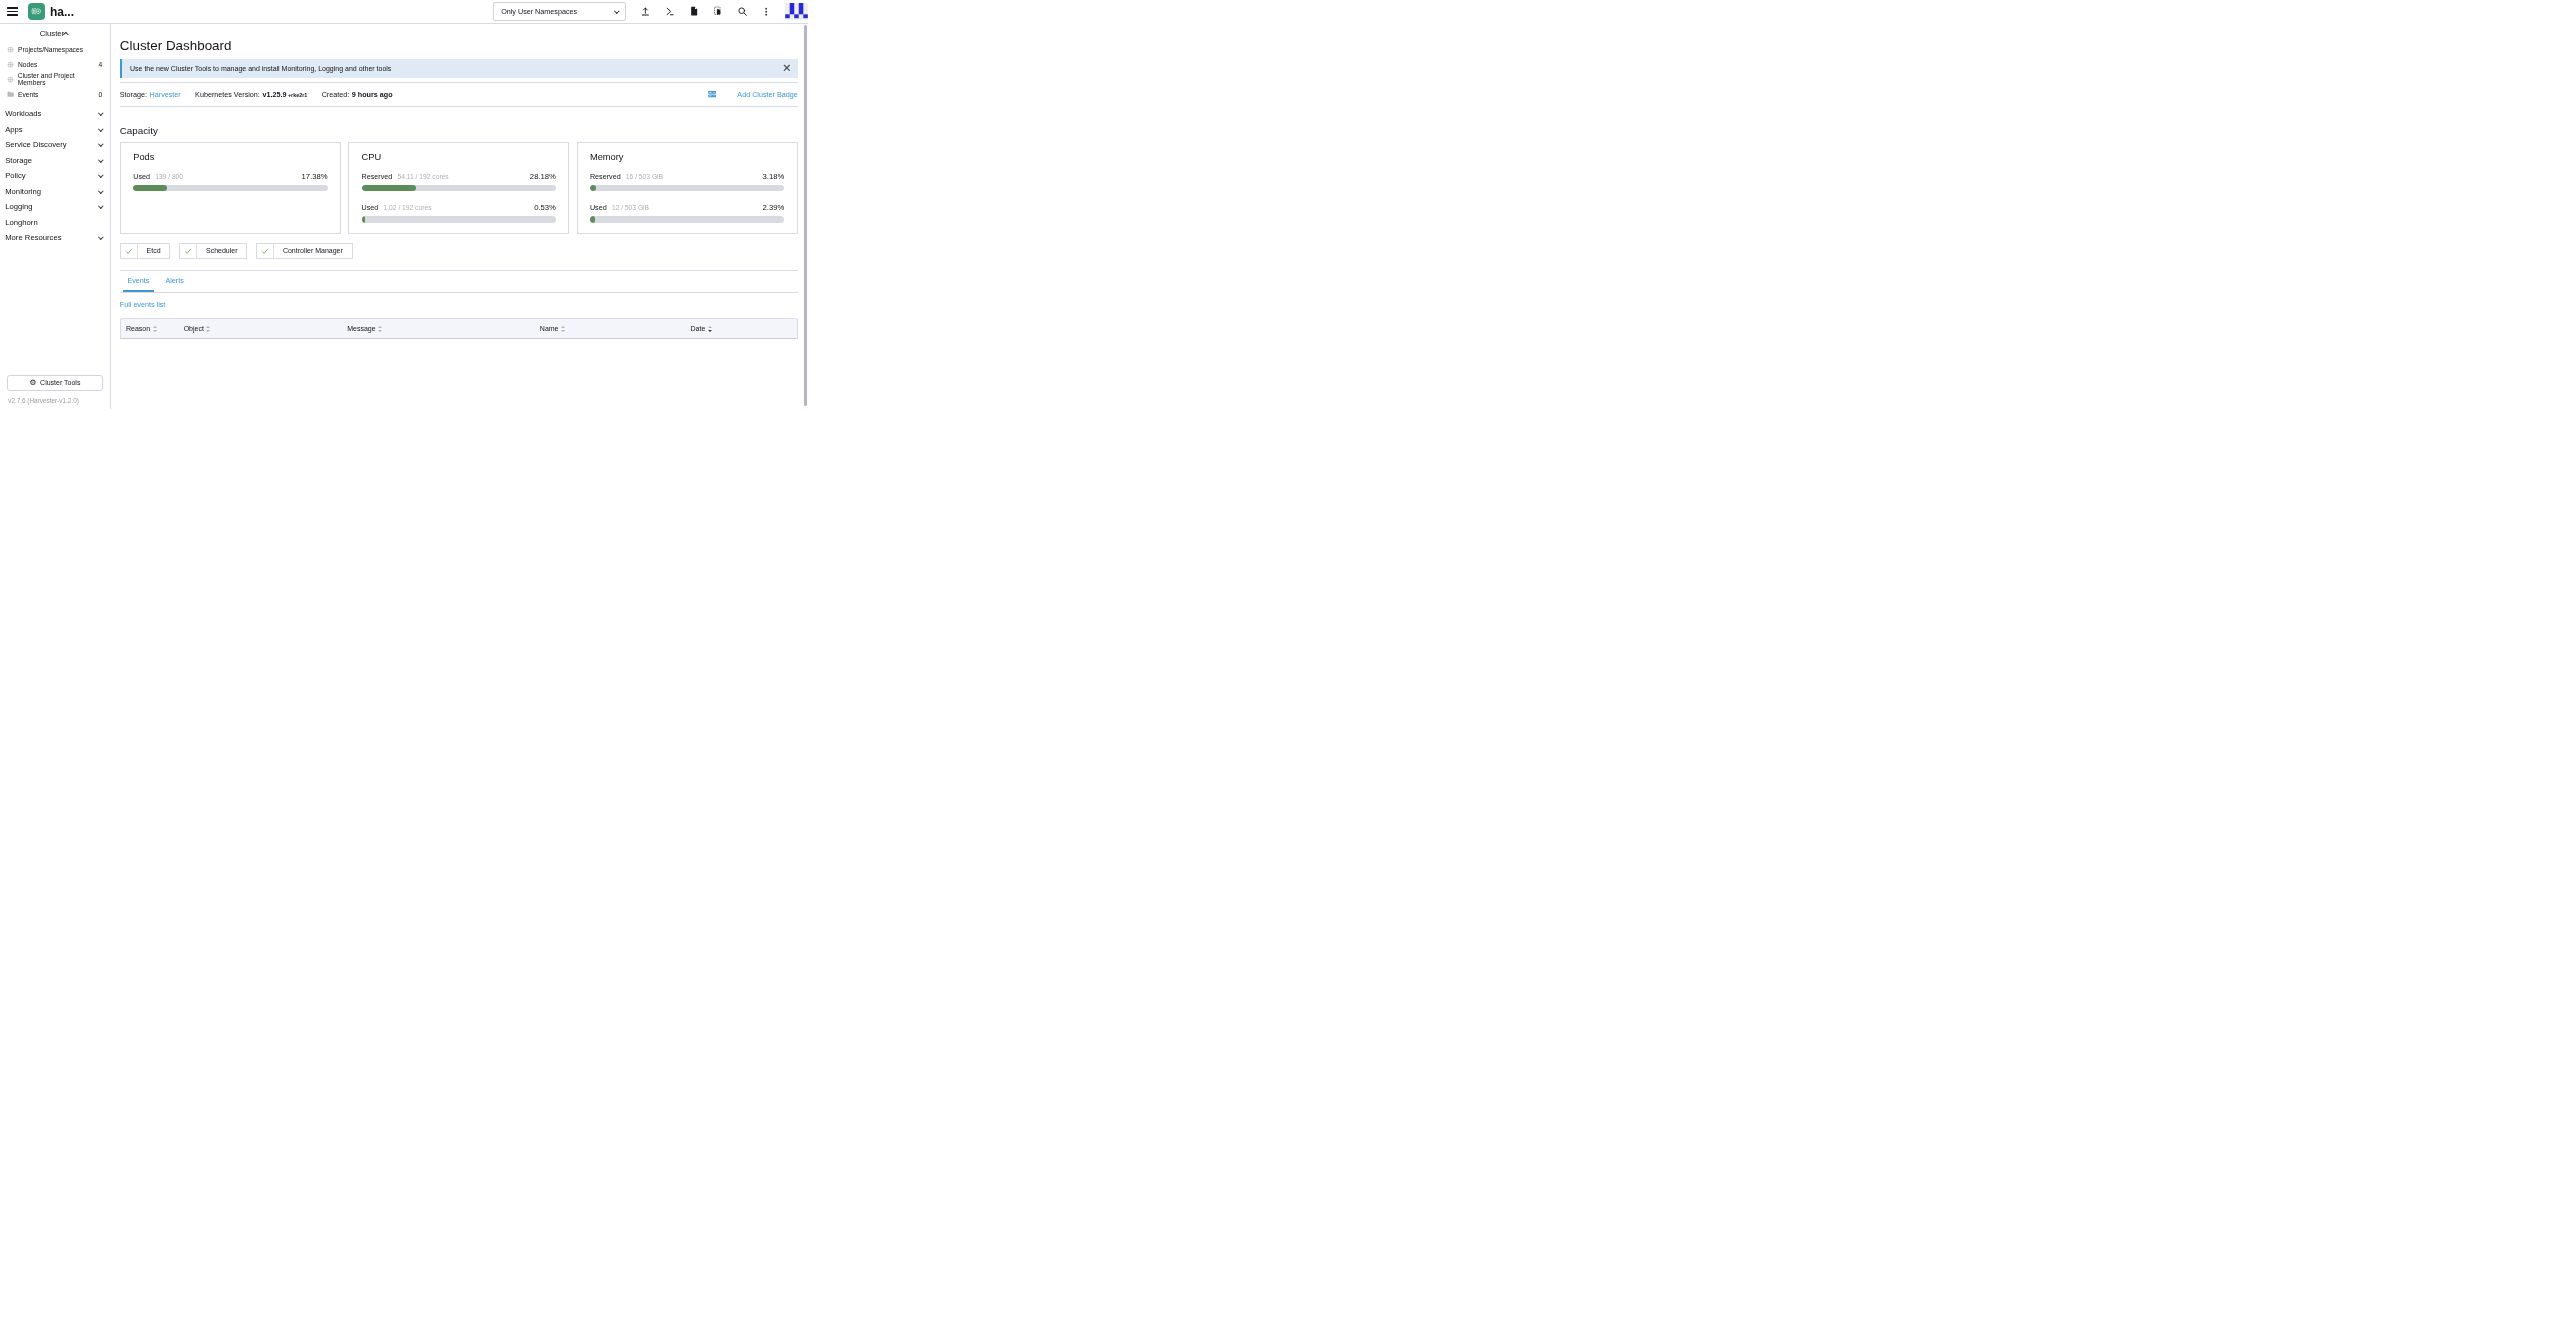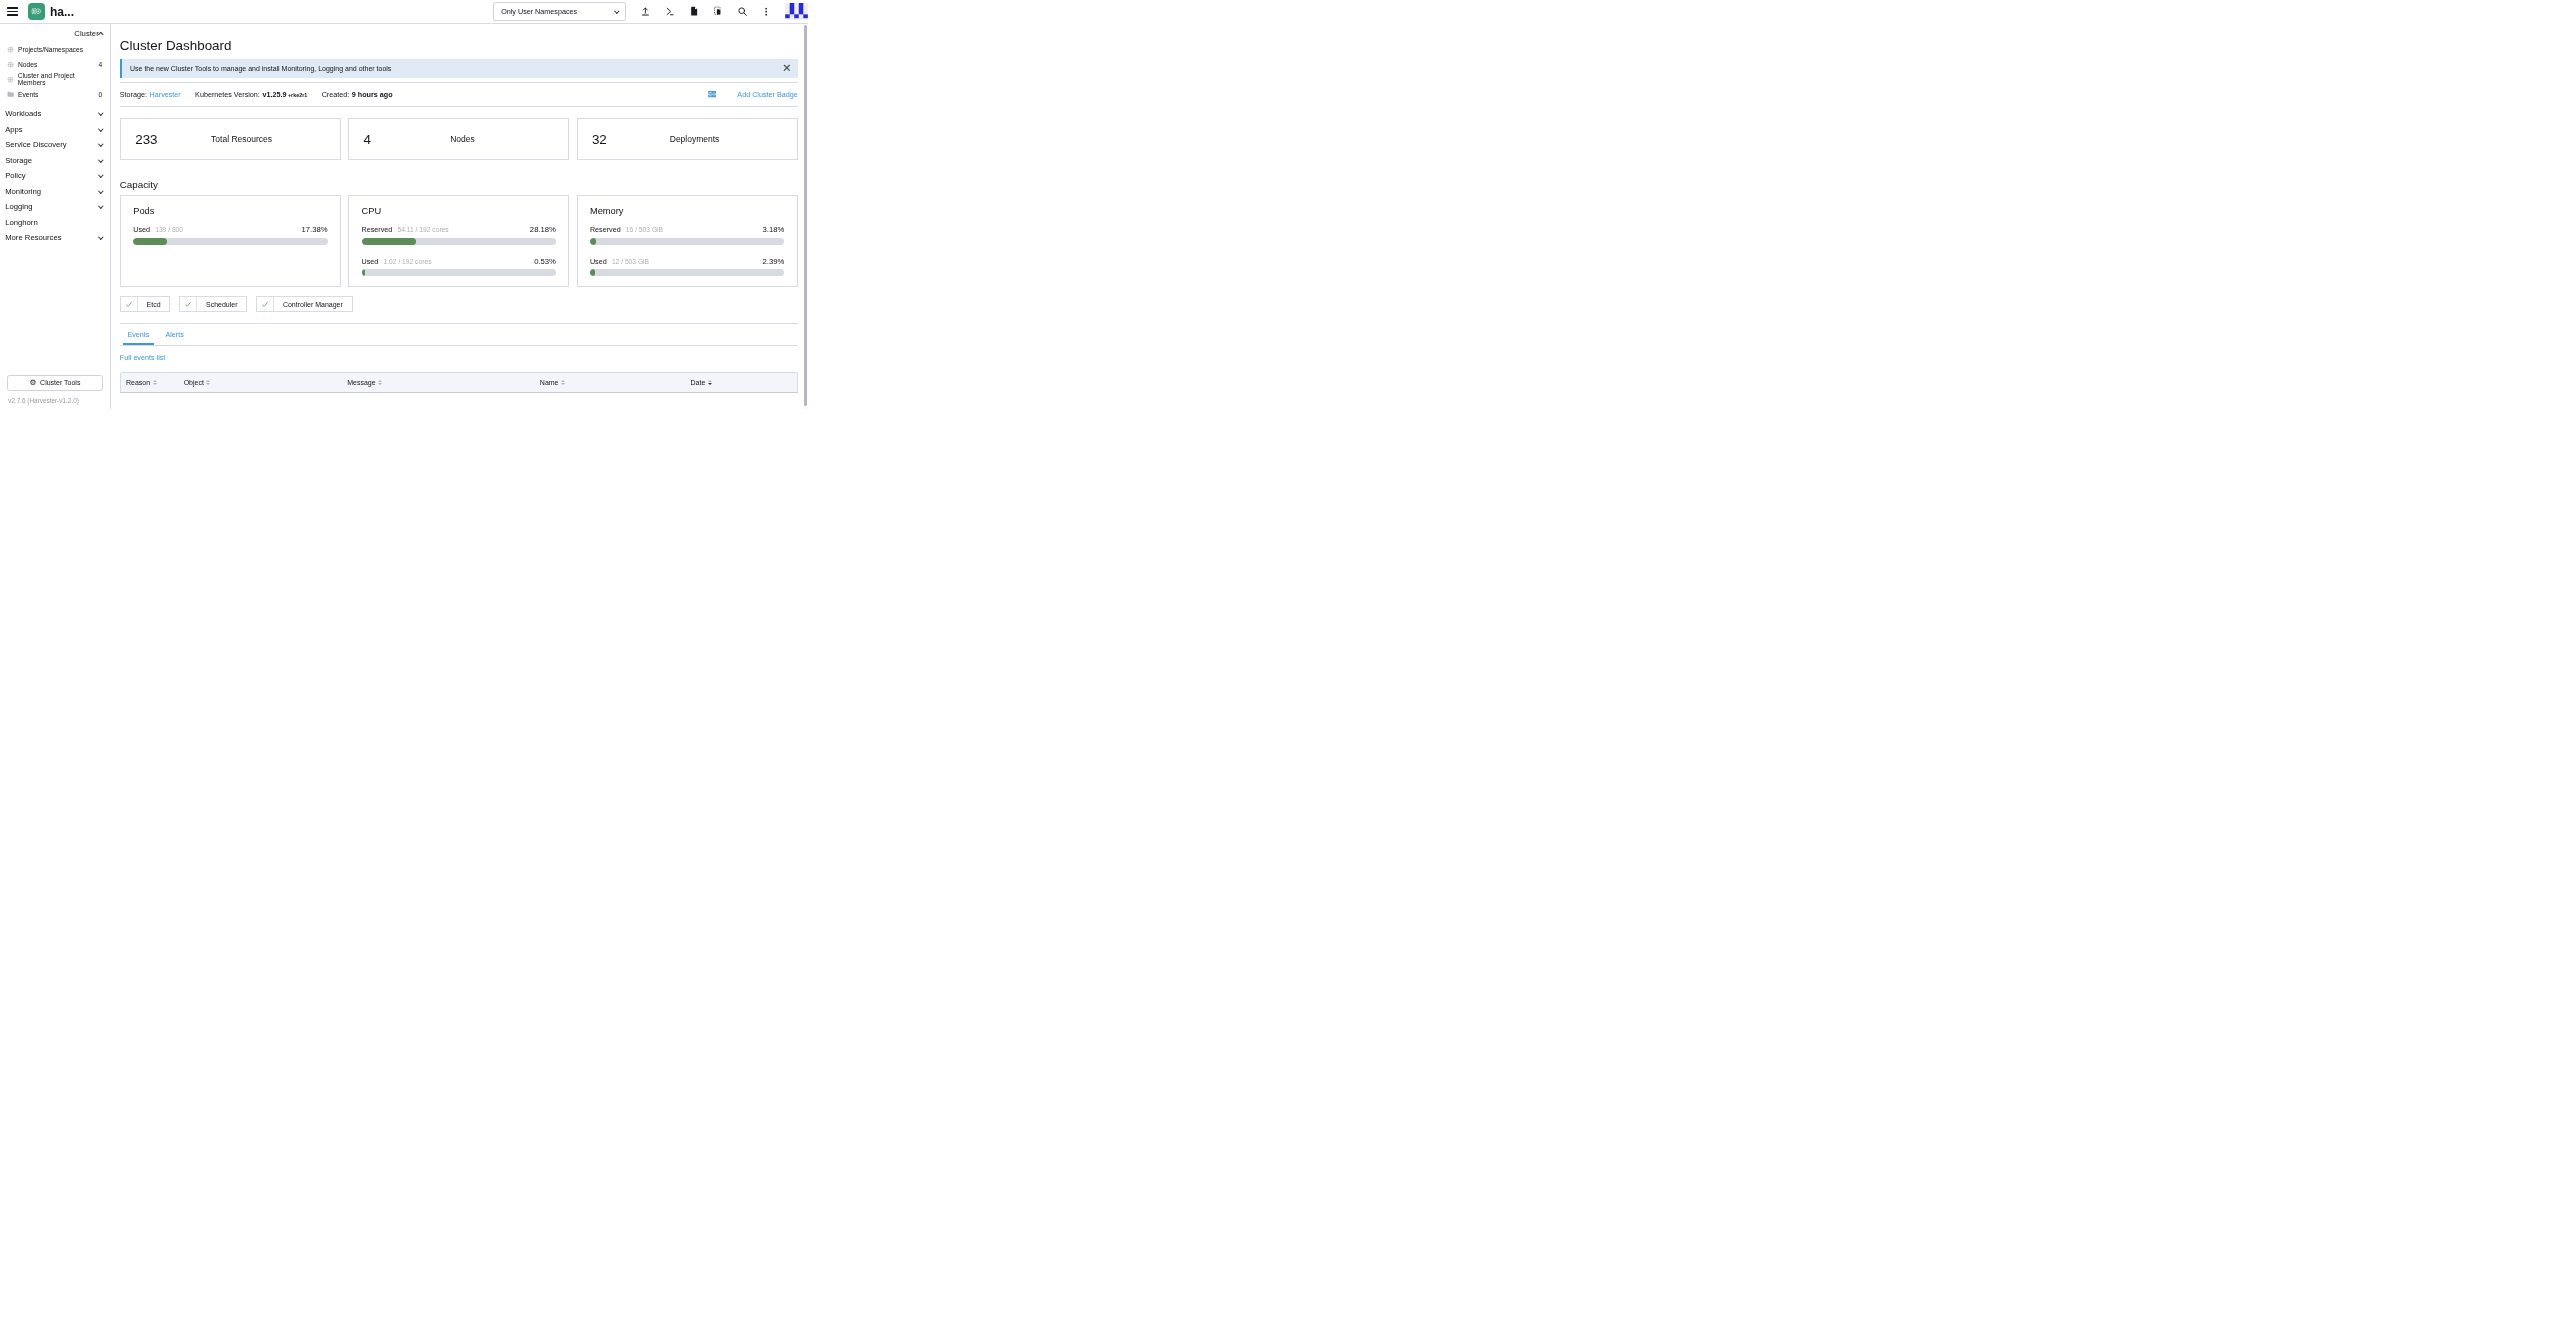--- a/index.html
+++ b/index.html
@@ -22,21 +22,21 @@
   .chev { width:3.6px; height:3.6px; border-right:0.9px solid #33343a; border-bottom:0.9px solid #33343a; display:inline-block; }
   .chev.down { transform:rotate(45deg); margin-top:-1.5px; }
   .chev.up   { transform:rotate(-135deg); margin-top:1.5px; }
   .avatar { width:23px; height:17.5px; flex:0 0 23px; }
 
   
   .body-row { flex:1; display:flex; min-height:0; }
 
   
   .sidebar { width:111px; flex:0 0 111px; border-right:0.5px solid #d8dbe3; display:flex; flex-direction:column; padding-top:4.1px; background:#fff; }
-  .nav-section-header { display:flex; align-items:center; justify-content:flex-end;
+  .nav-section-header { display:flex; align-items:center; justify-content:center;
     padding:3.1px 7.7px 3.1px 5.2px; font-size:7.7px; height:11.3px; }
   .nav-items { margin-top:2.6px; }
   .nav-item { display:flex; align-items:center; height:15px; padding:0 7.7px 0 7.2px; font-size:6.7px; gap:3.6px; cursor:pointer; }
   .nav-item .count { margin-left:auto; font-size:6.7px; }
   .nav-groups { margin-top:4.1px; }
   .nav-group { display:flex; align-items:center; justify-content:space-between; height:15.5px; padding:0 7.7px 0 5.2px; font-size:7.7px; cursor:pointer; }
   .sidebar-footer { margin-top:auto; padding:0 6.7px 5.2px; }
   .cluster-tools-btn { width:100%; height:16px; border:0.5px solid #cfd3db; border-radius:2.6px; background:#fff;
     display:flex; align-items:center; justify-content:center; gap:3.6px; font-size:7px; color:#141419; cursor:pointer; }
   .gear-glyph { font-size:7.7px; line-height:1; }
@@ -313,34 +313,20 @@
             <rect x="2.5" y="10.7" width="4.4" height="1.4" fill="#ffffff"></rect>
             <circle cx="10" cy="11.4" r="0.85" fill="#ffffff"></circle>
               <circle cx="12.6" cy="11.4" r="0.85" fill="#ffffff"></circle>
           </svg>
           <span>Add Cluster Badge</span>
         </span>
       </div>
 
       <div class="divider d2"></div>
 
-      <div class="stats-row">
-        <div class="stat-card">
-          <span class="stat-value">233</span>
-          <span class="stat-label">Total Resources</span>
-        </div>
-        <div class="stat-card">
-          <span class="stat-value">4</span>
-          <span class="stat-label">Nodes</span>
-        </div>
-        <div class="stat-card">
-          <span class="stat-value">32</span>
-          <span class="stat-label">Deployments</span>
-        </div>
-      </div>
 
       <h2 class="capacity-title">Capacity</h2>
 
       <div class="capacity-row">
         <div class="cap-card">
           <div class="cap-title">Pods</div>
           <div class="metric-row">
             <span>Used</span>
             <span class="metric-detail">139 / 800</span>
             <span class="metric-pct">17.38%</span>

